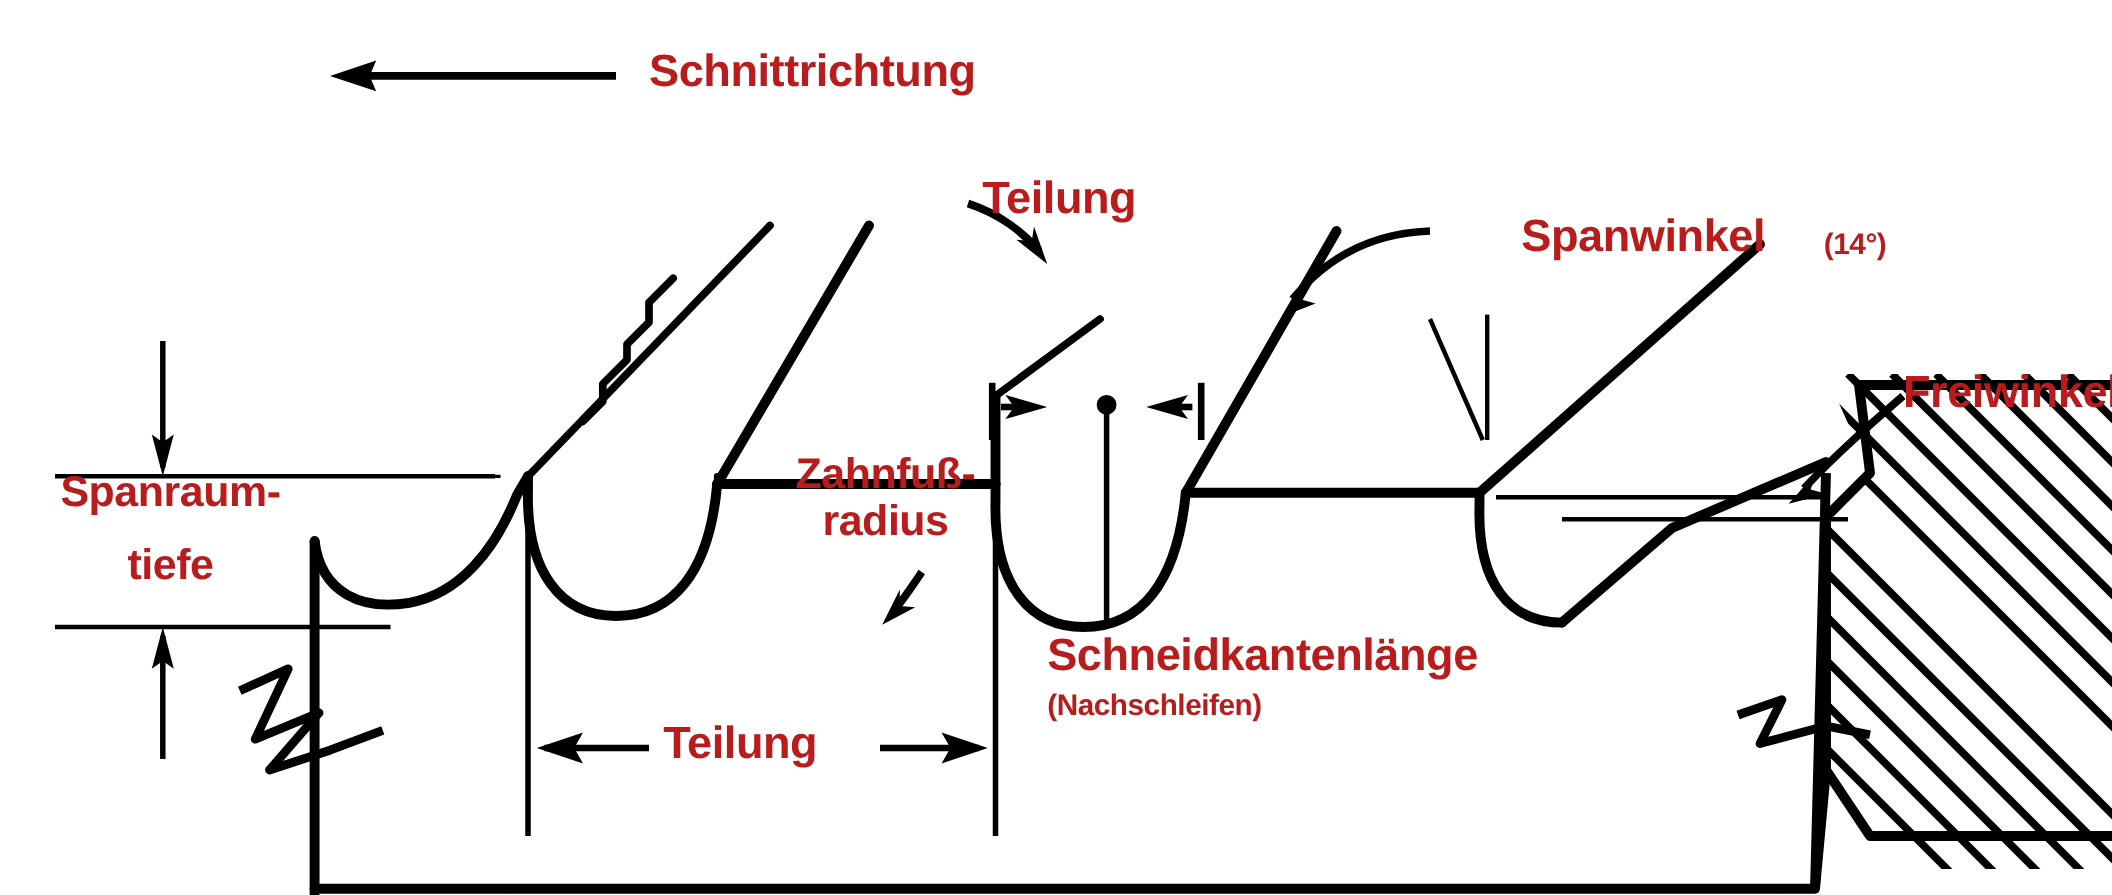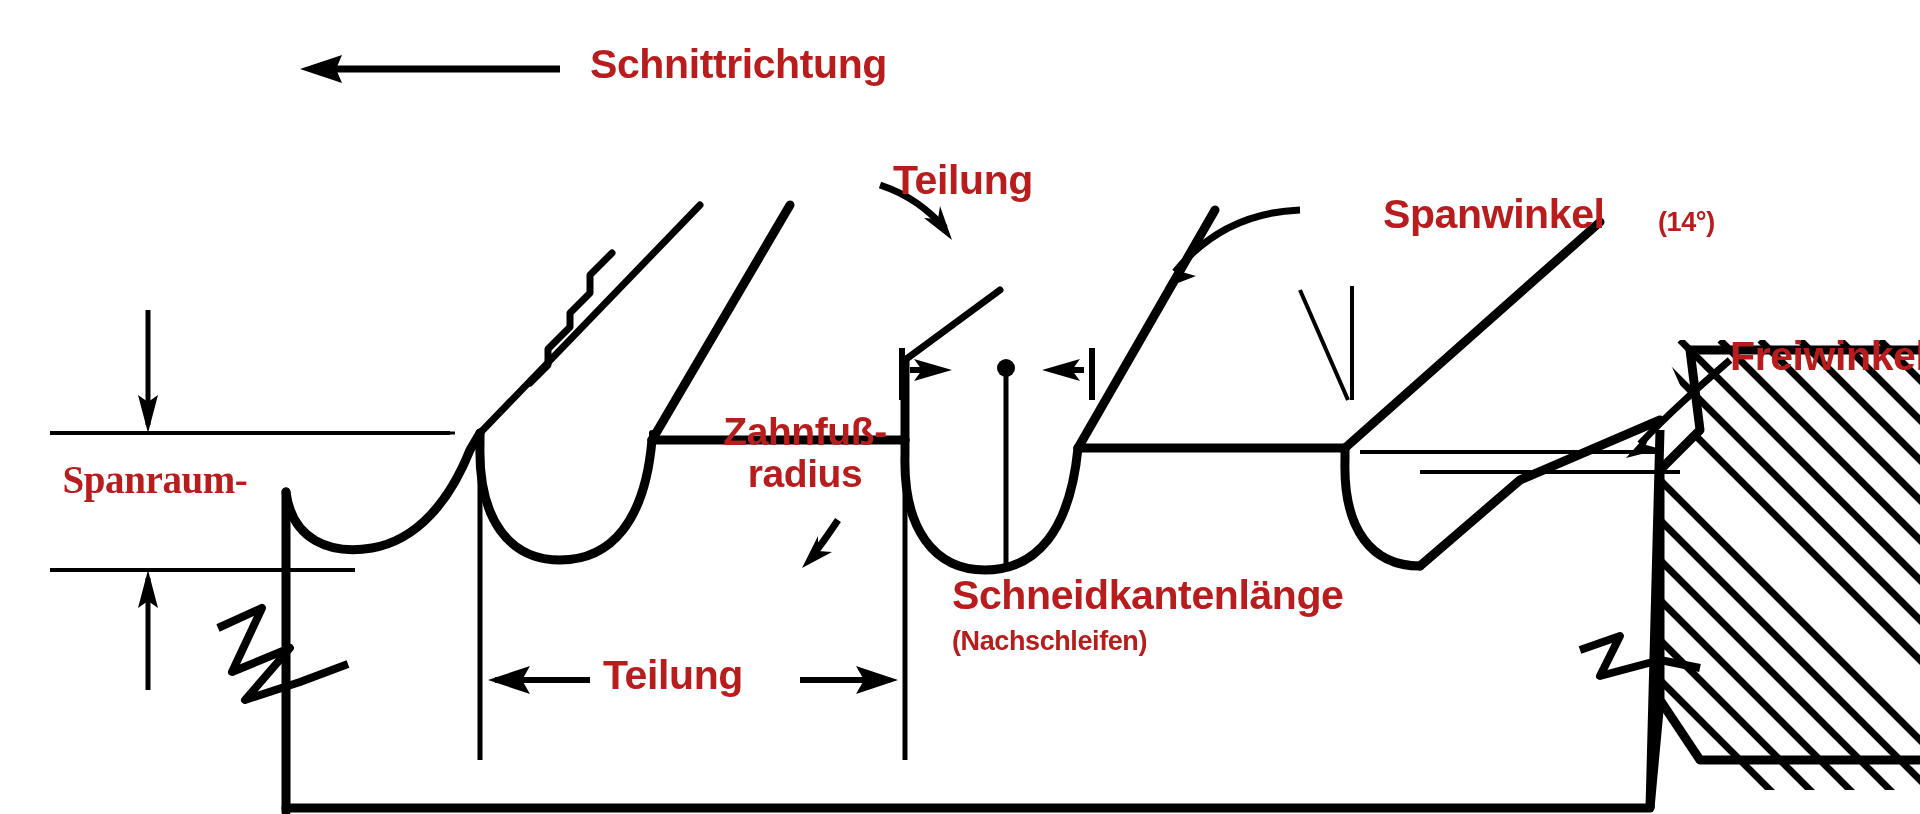--- a/index.html
+++ b/index.html
@@ -196,21 +196,22 @@
   <div class="lbl big" style="left:590px;top:44px;">Schnittrichtung</div>
 
   <div class="lbl big" style="left:893px;top:160px;">Teilung</div>
 
   <div class="lbl big" style="left:1383px;top:194px;">Spanwinkel</div>
 
   <div class="lbl small" style="left:1658px;top:209px;">(14°)</div>
 
   <div class="lbl big" style="left:1730px;top:336px;">Freiwinkel</div>
 
-  <div class="lbl mid ctr" style="left:30px;top:460px;width:250px;font-family:Liberation Serif, serif;">Spanraum-</div>
+  <div class="lbl mid ctr" style="left:30px;top:428px;width:250px;">Spanraum-</div>
+  <div class="lbl mid ctr" style="left:30px;top:494px;width:250px;">tiefe</div>
 
   <div class="lbl mid ctr" style="left:690px;top:412px;width:230px;">Zahnfuß-</div>
   <div class="lbl mid ctr" style="left:690px;top:454px;width:230px;">radius</div>
 
   <div class="lbl big" style="left:952px;top:575px;">Schneidkantenlänge</div>
 
   <div class="lbl small" style="left:952px;top:628px;text-align:center;">(Nachschleifen)</div>
 
   <div class="lbl big" style="left:603px;top:655px;text-align:center;">Teilung</div>
 

